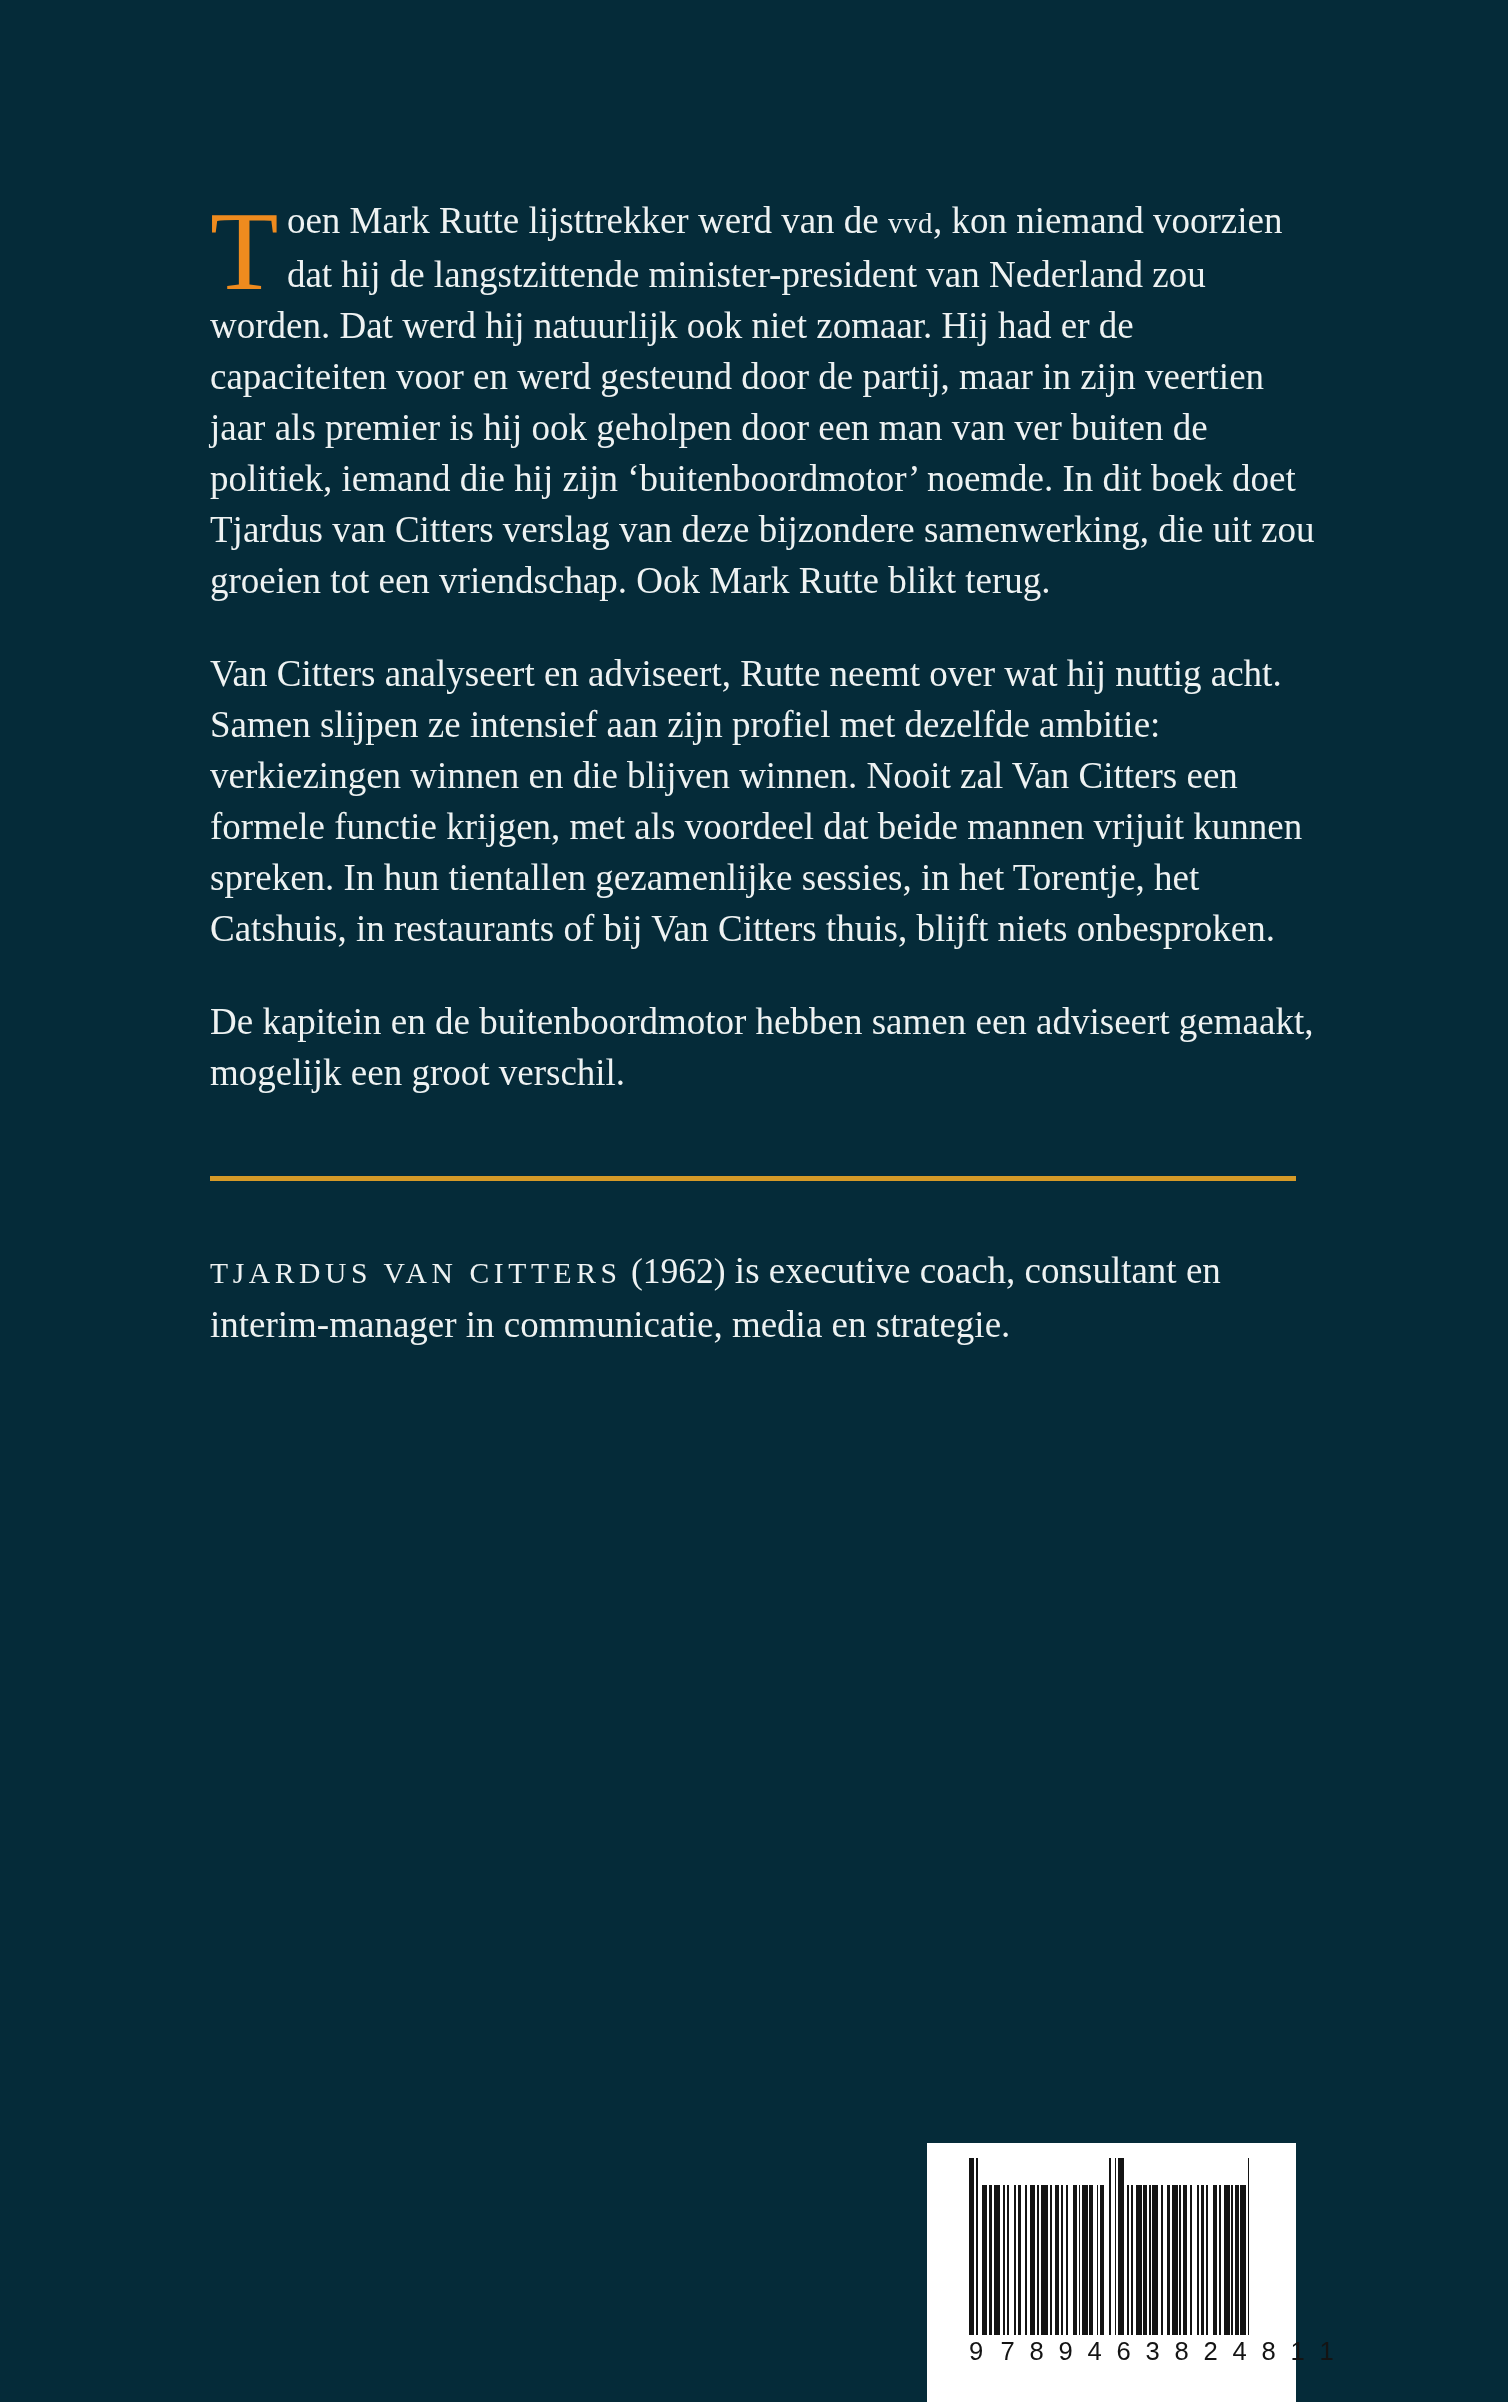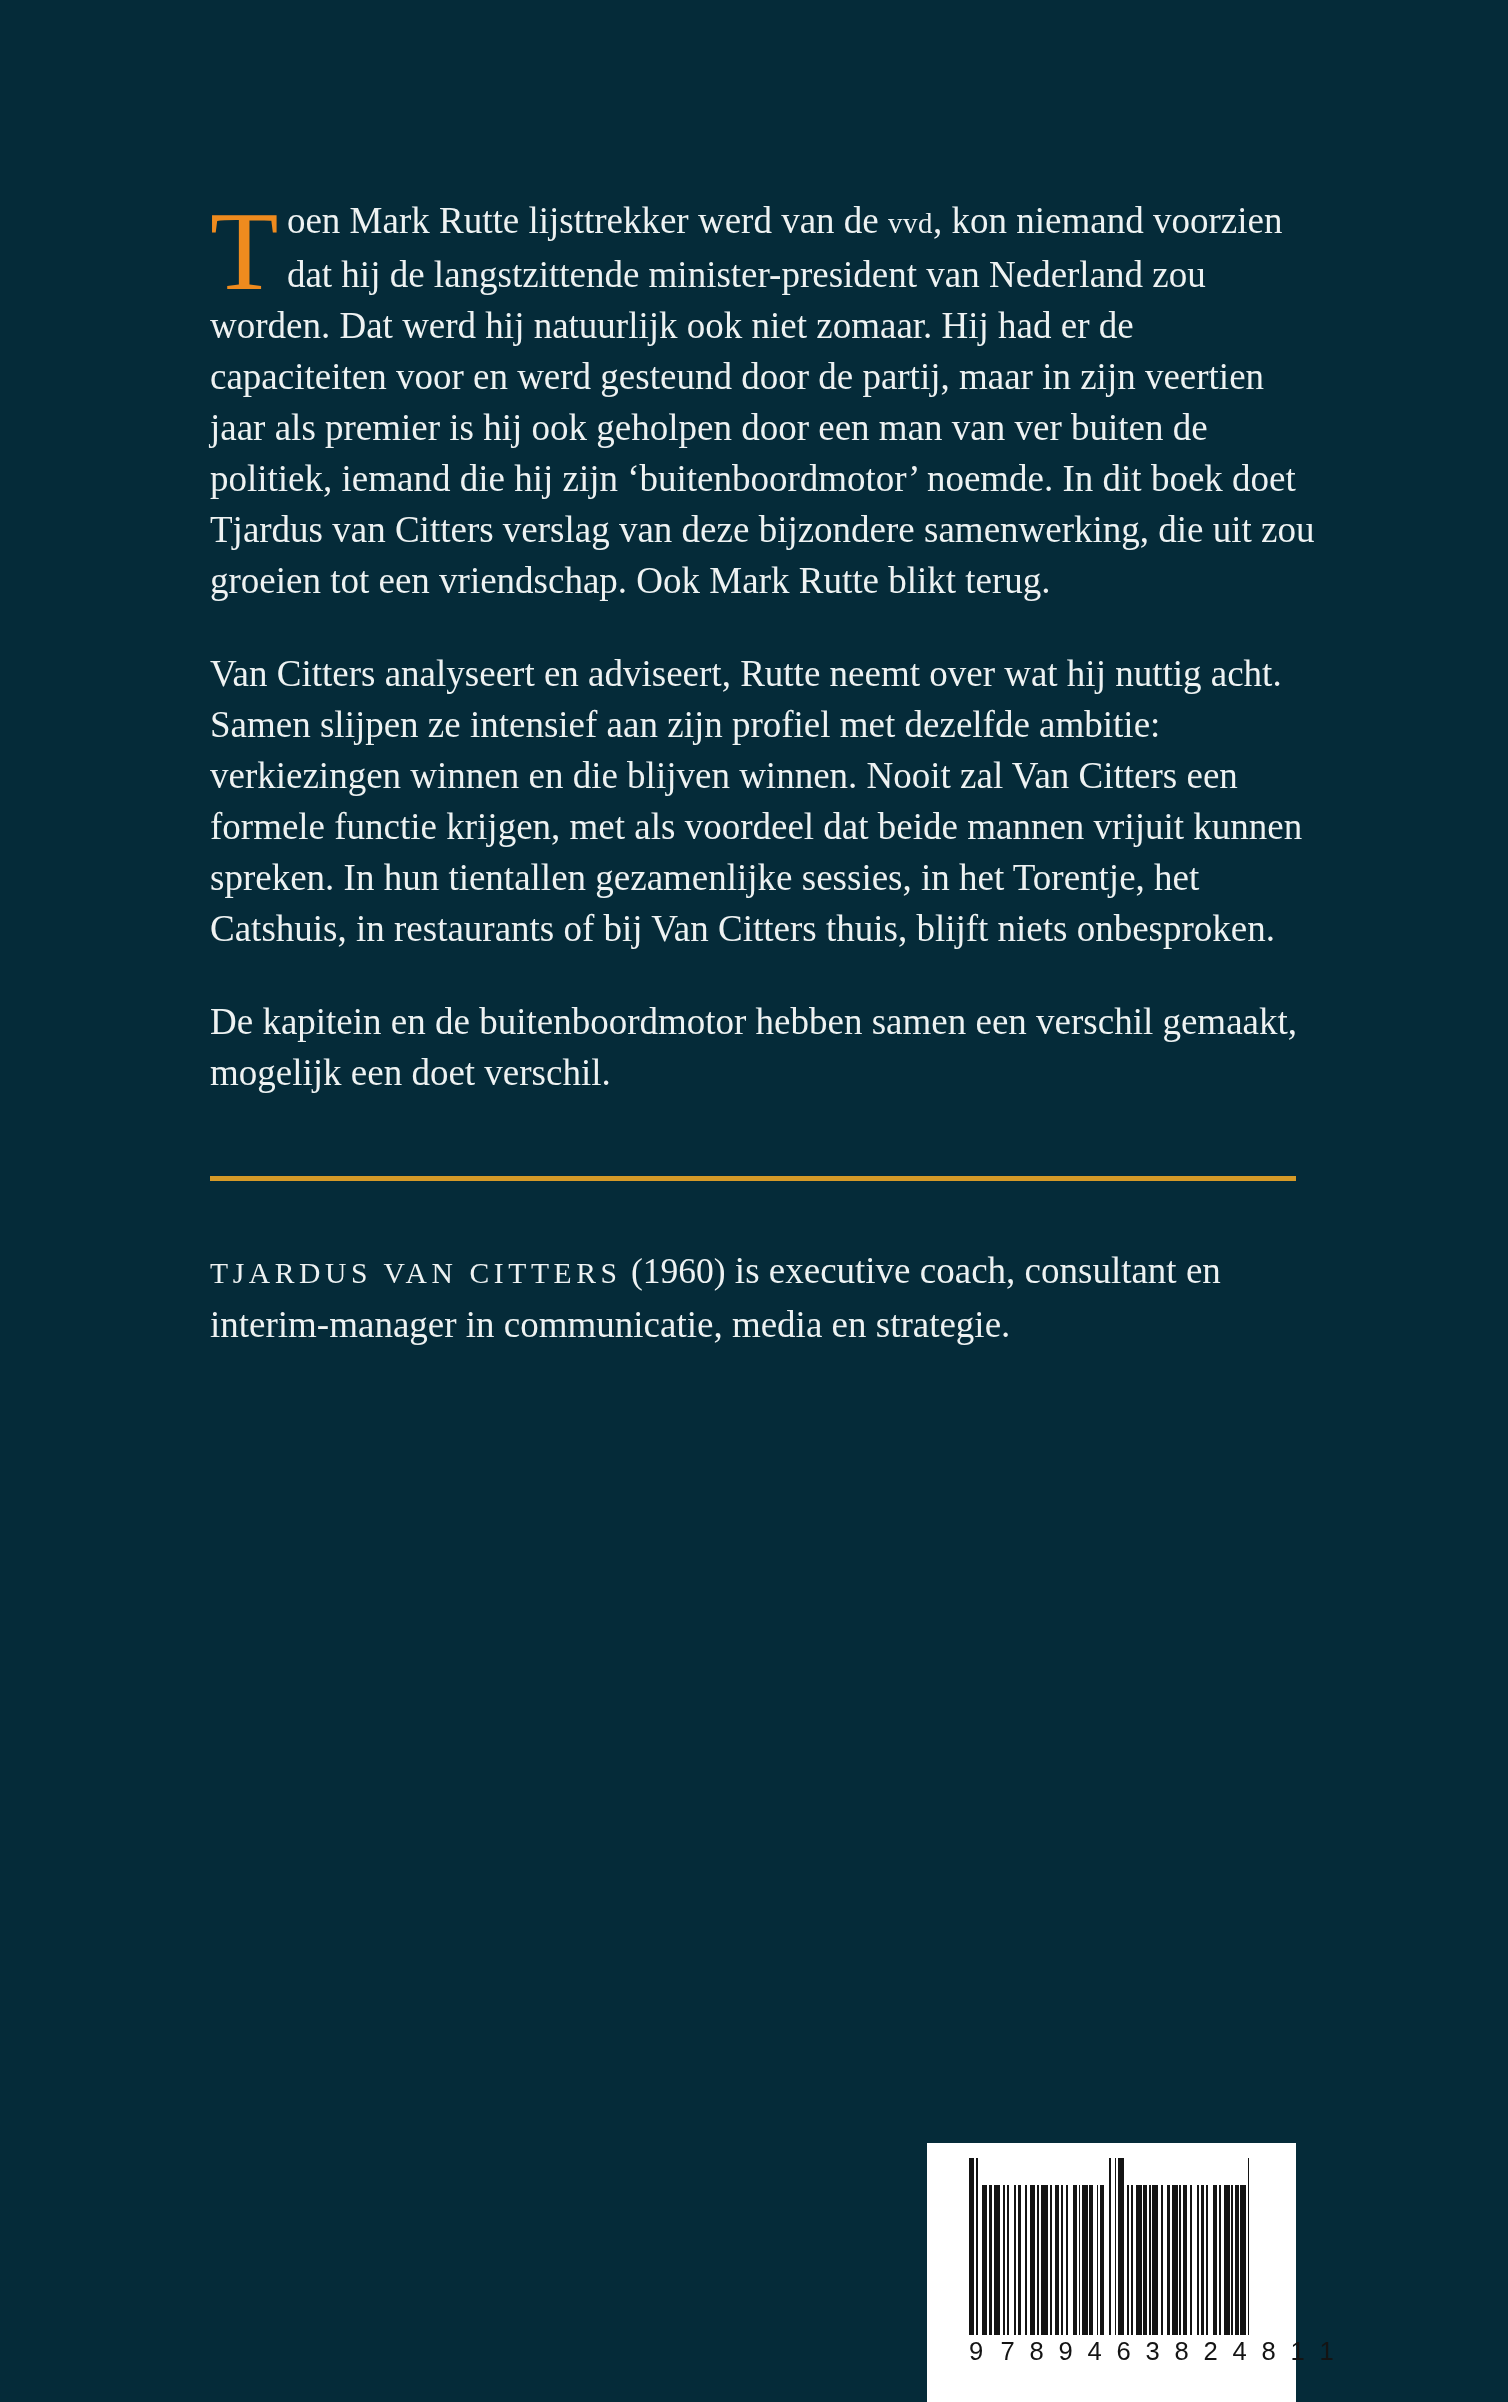--- a/index.html
+++ b/index.html
@@ -164,26 +164,26 @@
     </div>
 
     <div class="body-copy">
 
       <p class="para para-lead">
         <span class="dropcap">T</span><span>oen Mark Rutte lijsttrekker werd van de </span><span class="smallcaps-inline">vvd</span><span>, kon niemand voorzien dat hij de langstzittende minister-president van Nederland zou worden. Dat werd hij natuurlijk ook niet zomaar. Hij had er de capaciteiten voor en werd gesteund door de partij, maar in zijn veertien jaar als premier is hij ook geholpen door een man van ver buiten de politiek, iemand die hij zijn ‘buitenboordmotor’ noemde. In dit boek doet Tjardus van Citters verslag van deze bijzondere samenwerking, die uit zou groeien tot een vriendschap. Ook Mark Rutte blikt terug.</span>
       </p>
 
       <p class="para">Van Citters analyseert en adviseert, Rutte neemt over wat hij nuttig acht. Samen slijpen ze intensief aan zijn profiel met dezelfde ambitie: verkiezingen winnen en die blijven winnen. Nooit zal Van Citters een formele functie krijgen, met als voordeel dat beide mannen vrijuit kunnen spreken. In hun tientallen gezamenlijke sessies, in het Torentje, het Catshuis, in restaurants of bij Van Citters thuis, blijft niets onbesproken.</p>
 
-      <p class="para">De kapitein en de buitenboordmotor hebben samen een verschil gemaakt, mogelijk een doet verschil.</p>
+      <p class="para">De kapitein en de buitenboordmotor hebben samen een adviseert gemaakt, mogelijk een groot verschil.</p>
     </div>
 
     <div class="divider"></div>
 
-    <p class="bio"><span class="bio-name">Tjardus van Citters</span> <span class="oldstyle">(1960)</span><span> is executive coach, consultant en interim-manager in communicatie, media en strategie.</span></p>
+    <p class="bio"><span class="bio-name">Tjardus van Citters</span> <span class="oldstyle">(1962)</span><span> is executive coach, consultant en interim-manager in communicatie, media en strategie.</span></p>
 
   </div>
 
 
   <div class="barcode-panel">
     <div class="barcode-inner">
       <div class="bars" id="bars">
           <div class="bar" style="width: 7.2px; height: 118%;"></div>
           <div class="space" style="width: 2.4px; height: 100%; background: transparent;"></div>
           <div class="bar" style="width: 2.4px; height: 118%;"></div>

